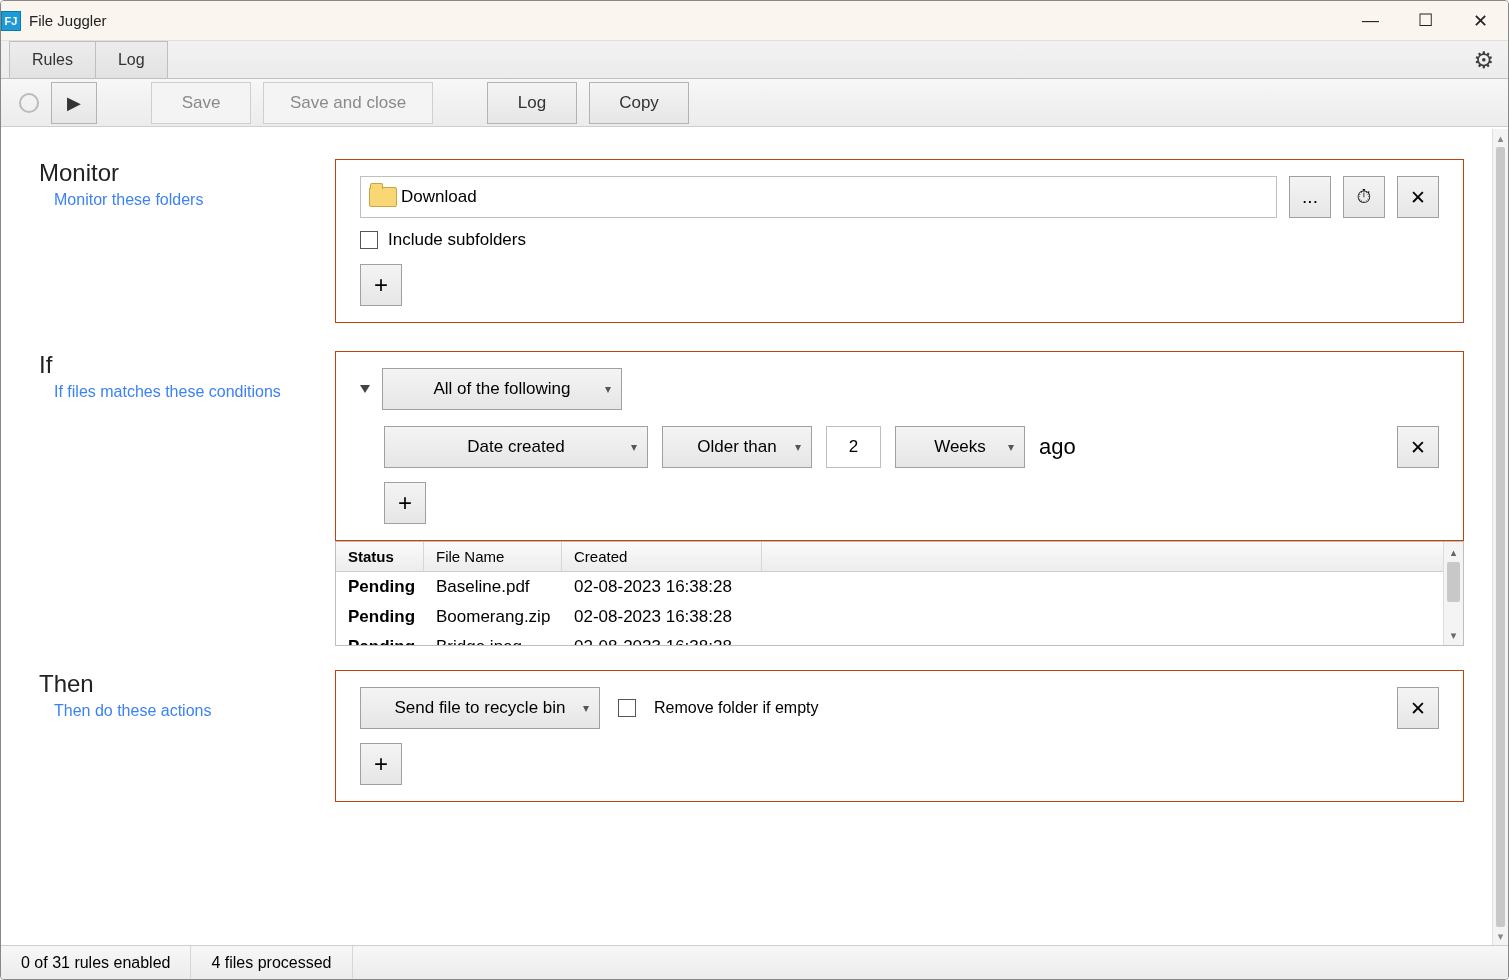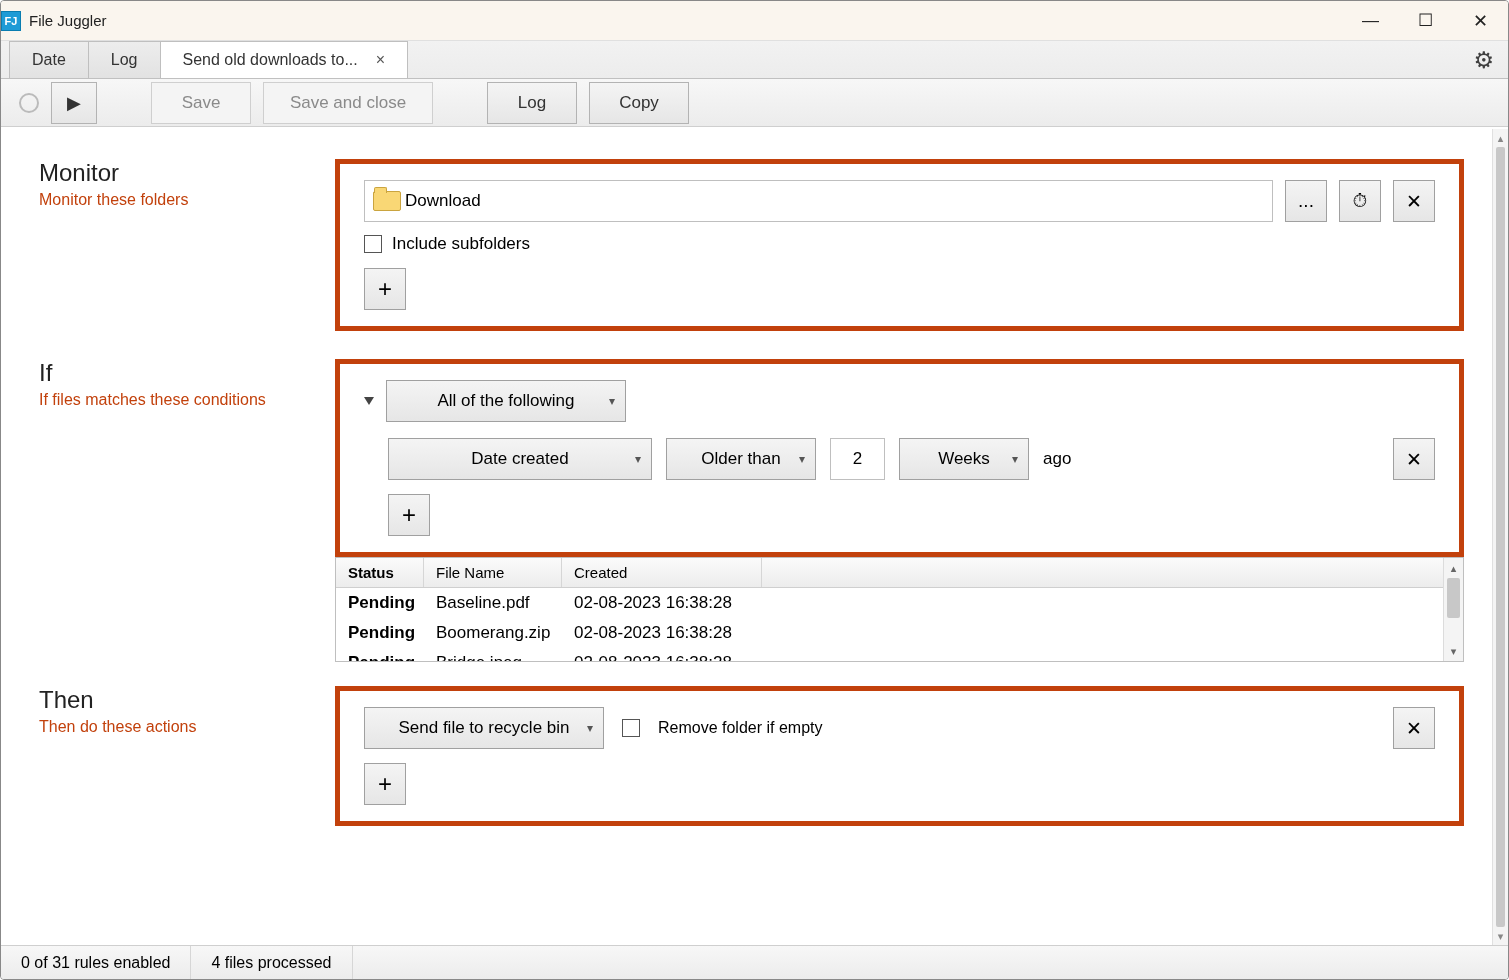--- a/index.html
+++ b/index.html
@@ -25,43 +25,43 @@
 .tb-radio { width:20px; height:20px; border:2px solid #bbb; border-radius:50%; }
 .tb-btn { height:42px; border:1px solid #b3b3b3; background:linear-gradient(to bottom,#f4f4f4,#e6e6e6); display:flex; align-items:center; justify-content:center; font-size:17px; color:#333; padding:4px 24px; }
 .tb-btn.sm { width:46px; padding:0; font-size:18px; }
 .tb-btn.disabled { color:#8a8a8a; border-color:#cfcfcf; background:#f4f4f4; }
 
 
 .main { position:absolute; top:128px; bottom:34px; left:0; right:16px; overflow:hidden; padding:30px 28px 10px 38px; }
 .row { display:flex; margin-bottom:28px; }
 .label-col { width:296px; flex-shrink:0; }
 .label-col .h { font-size:24px; color:#222; margin-bottom:4px; }
-.label-col .sub { font-size:16px; color:#c2410c; }
+.label-col .sub { font-size:16px; color:#3b82f6;margin-left:15px; }
 .field-col { flex:1; }
-.panel { border:5px solid #c2410c; padding:16px 24px; background:#fff; }
+.panel { border:1px solid #c2410c; padding:16px 24px; background:#fff; }
 .text-input { width:100%; height:42px; border:1px solid #bfbfbf; padding:0 14px; font-size:17px; color:#333; }
 
 
 .monitor-row { display:flex; gap:12px; align-items:stretch; }
 .folder-field { flex:1; height:42px; border:1px solid #bfbfbf; display:flex; align-items:center; padding:0 8px; font-size:17px; }
 .folder-icon { width:28px; height:20px; background:#f9d775; border:1px solid #caa43f; border-radius:2px; margin-right:4px; position:relative; }
 .folder-icon::before { content:""; position:absolute; top:-5px; left:0; width:11px; height:5px; background:#f9d775; border:1px solid #caa43f; border-bottom:none; border-radius:2px 2px 0 0; }
 .sq-btn { width:42px; height:42px; border:1px solid #a0a0a0; background:linear-gradient(to bottom,#f4f4f4,#e6e6e6); display:flex; align-items:center; justify-content:center; font-size:19px; }
 .chk-row { display:flex; align-items:center; margin-top:12px; font-size:17px; gap:10px; }
 .chk { width:18px; height:18px; border:1.5px solid #555; }
 .add-btn { width:42px; height:42px; border:1px solid #a0a0a0; background:linear-gradient(to bottom,#f4f4f4,#e6e6e6); display:flex; align-items:center; justify-content:center; font-size:24px; margin-top:14px; }
 
 
 .if-head { display:flex; align-items:center; gap:12px; }
 .tri { width:0; height:0; border-left:5px solid transparent; border-right:5px solid transparent; border-top:8px solid #444; }
 .sel { height:42px; border:1px solid #a0a0a0; background:linear-gradient(to bottom,#f4f4f4,#e6e6e6); display:flex; align-items:center; justify-content:center; font-size:17px; padding:0 14px; position:relative; }
 .sel .chev { position:absolute; right:10px; font-size:12px; color:#555; }
 .if-cond { display:flex; gap:14px; align-items:center; margin-top:16px; margin-left:24px; }
 .num-input { width:55px; height:42px; border:1px solid #bfbfbf; text-align:center; font-size:17px; }
-.ago { font-size:17px; }
+.ago { font-size:22px; }
 .if-cond .sq-btn { margin-left:auto; }
 
 
 .file-table { border:1px solid #bfbfbf; margin-top:0; height:105px; overflow:hidden; position:relative; }
 .ft-head { display:flex; background:linear-gradient(to bottom,#fbfbfb,#ececec); border-bottom:1px solid #cfcfcf; height:30px; align-items:center; font-size:15px; }
 .ft-head > div { padding:0 12px; border-right:1px solid #d6d6d6; height:100%; display:flex; align-items:center; }
 .ft-head > div:last-child { border-right:none; flex:1; }
 .c-status { width:88px;font-weight:bold; } .c-name { width:138px; } .c-created { width:200px; }
 .ft-body { font-size:17px; }
 .ft-row { display:flex; height:30px; align-items:center; }
@@ -91,26 +91,22 @@
   <div class="app-icon">FJ</div>
   <div class="title">File Juggler</div>
   <div class="win-controls">
     <div class="win-btn">―</div>
     <div class="win-btn">☐</div>
     <div class="win-btn close">✕</div>
   </div>
 </div>
 
 <div class="tabs-row">
-  <div class="tab">Date</div>
+  <div class="tab">Rules</div>
   <div class="tab">Log</div>
-  <div class="tab active">
-    <span>Send old downloads to...</span>
-    <span class="close-x">×</span>
-  </div>
   <div class="gear">⚙</div>
 </div>
 
 <div class="toolbar">
   <div class="tb-radio"></div>
   <div class="tb-btn sm">▶</div>
   <div style="width:30px"></div>
   <div class="tb-btn disabled" style="width:100px">Save</div>
   <div class="tb-btn disabled" style="width:170px">Save and close</div>
   <div style="width:30px"></div>

